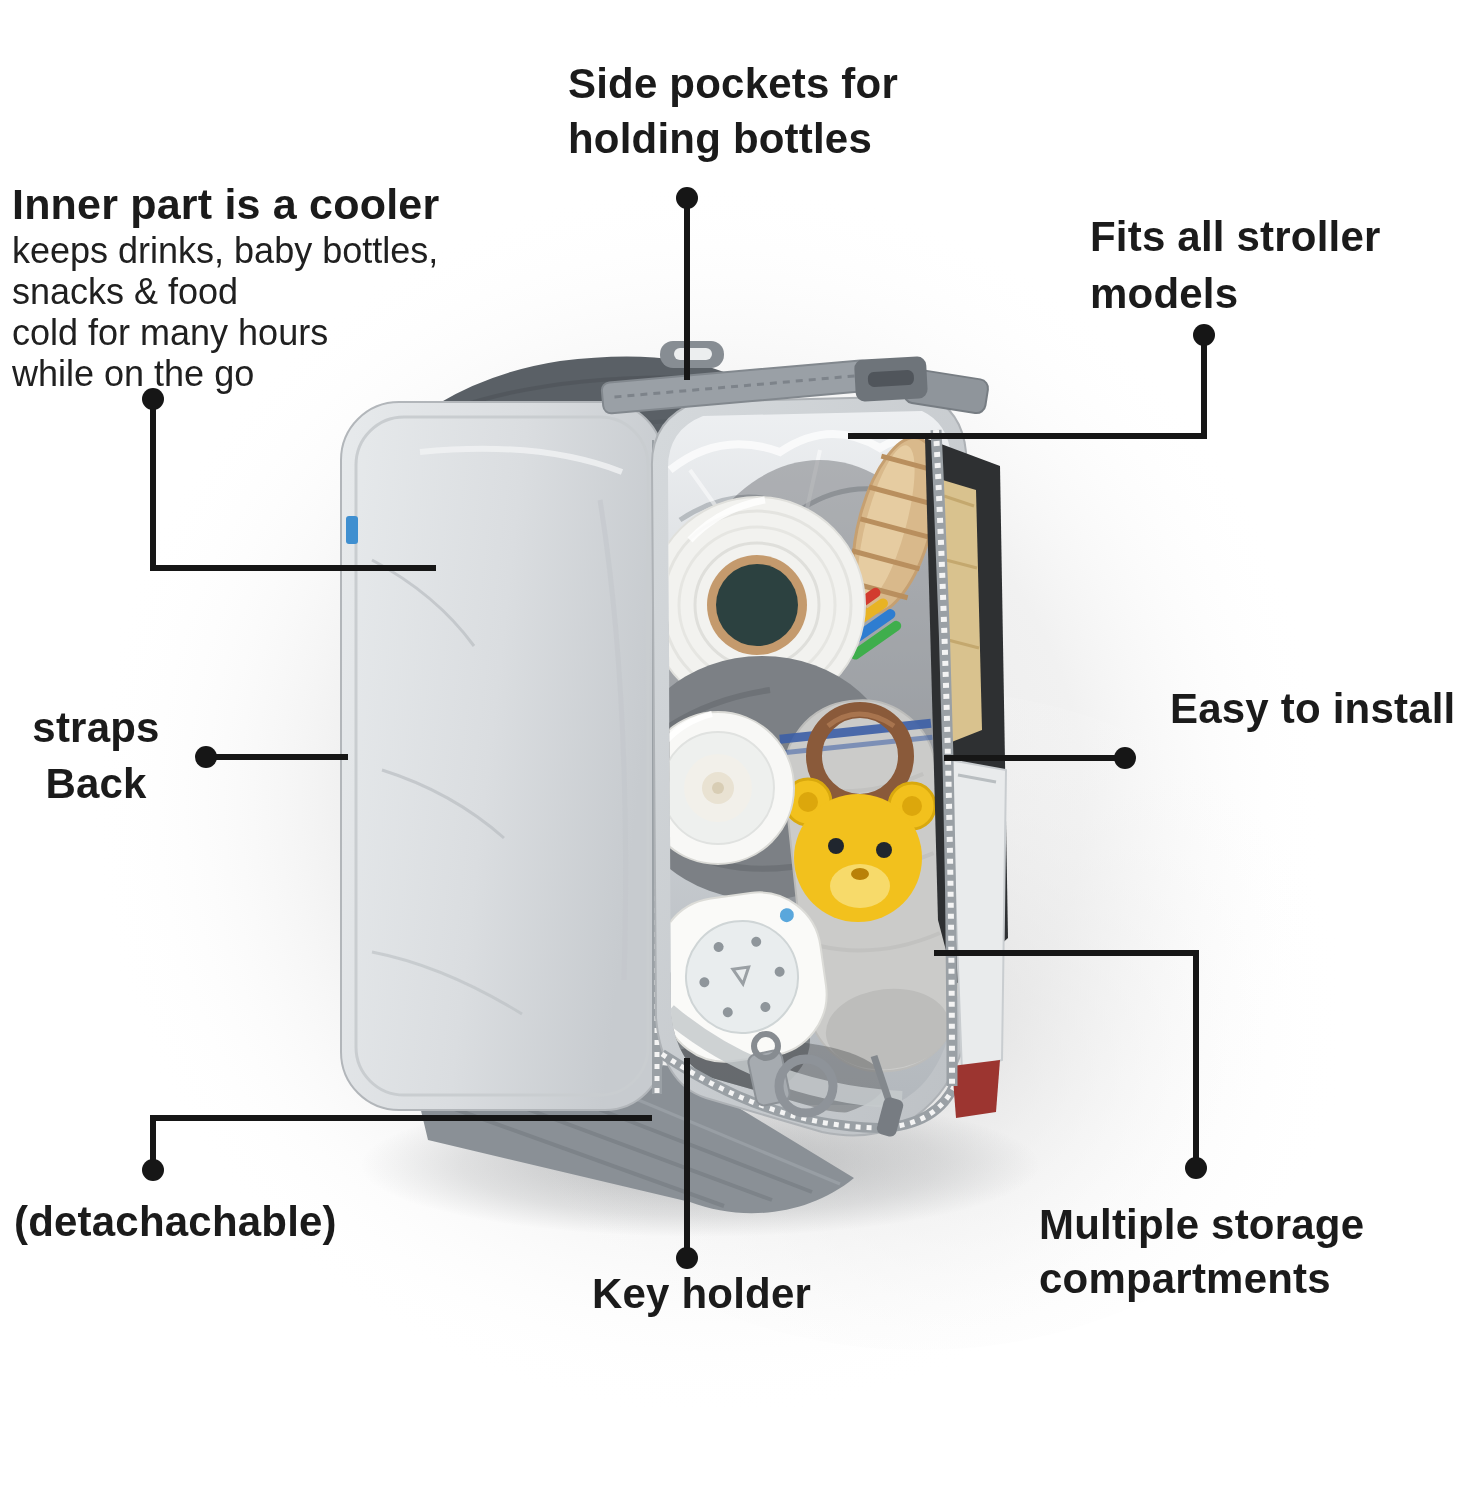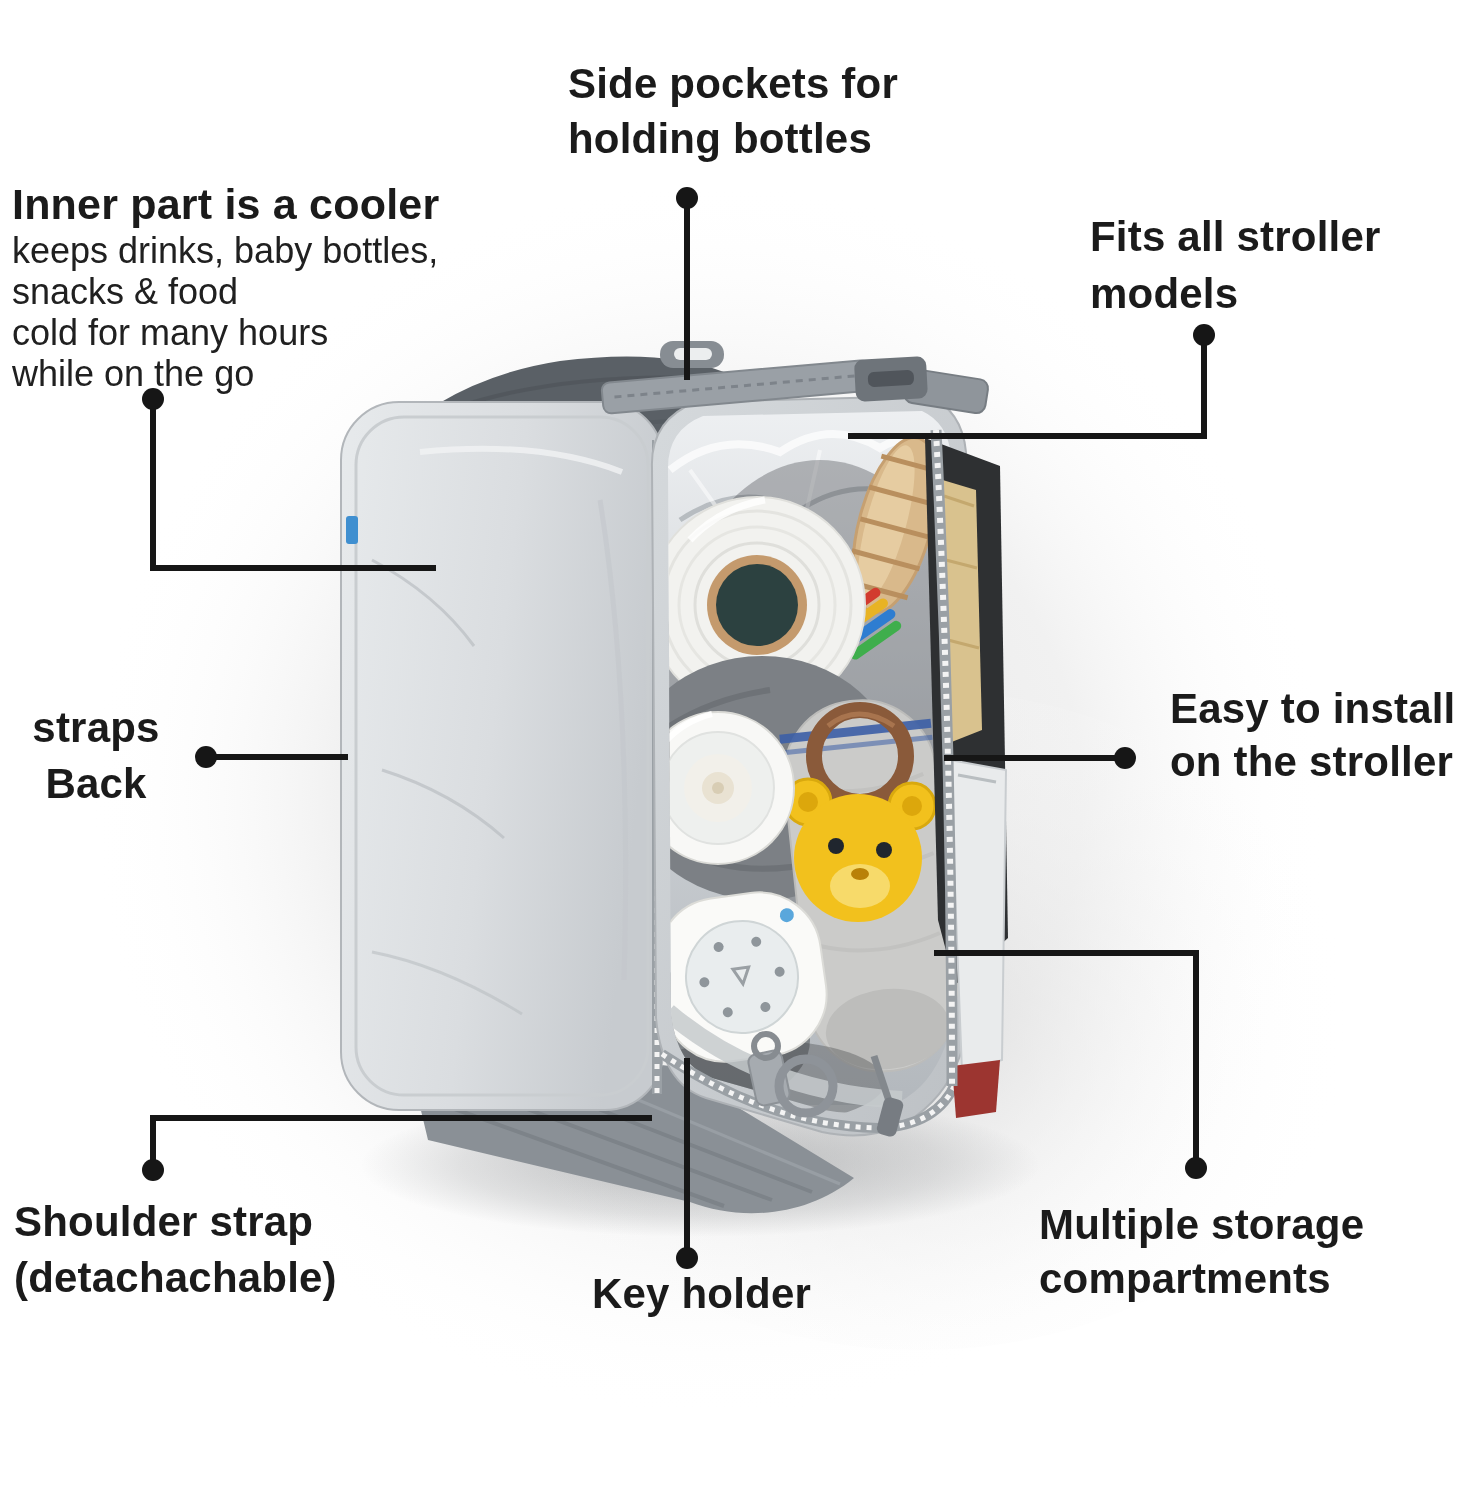--- a/index.html
+++ b/index.html
@@ -298,25 +298,23 @@
     <span>models</span>
   </div>
 
   <div class="callout co-back-straps">
     <span>straps</span>
     <span>Back</span>
   </div>
 
   <div class="callout co-easy-install">
     <span>Easy to install</span>
-    <span>on the stroller</span>
   </div>
 
   <div class="callout co-shoulder-strap">
-    <span>Shoulder strap</span>
     <span>(detachachable)</span>
   </div>
 
   <div class="callout co-key-holder">
     <span>Key holder</span>
   </div>
 
   <div class="callout co-multiple-storage">
     <span>Multiple storage</span>
     <span>compartments</span>

